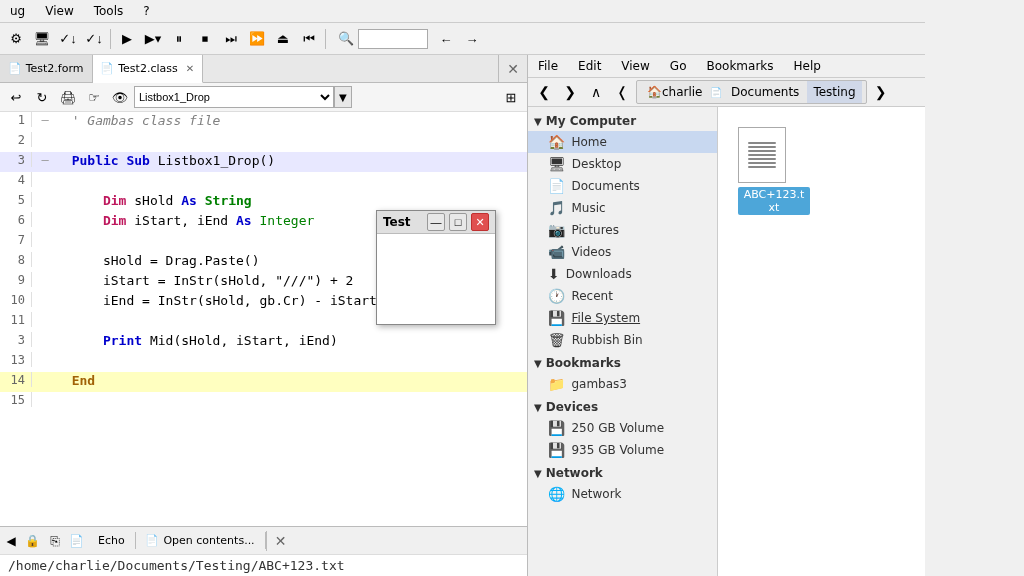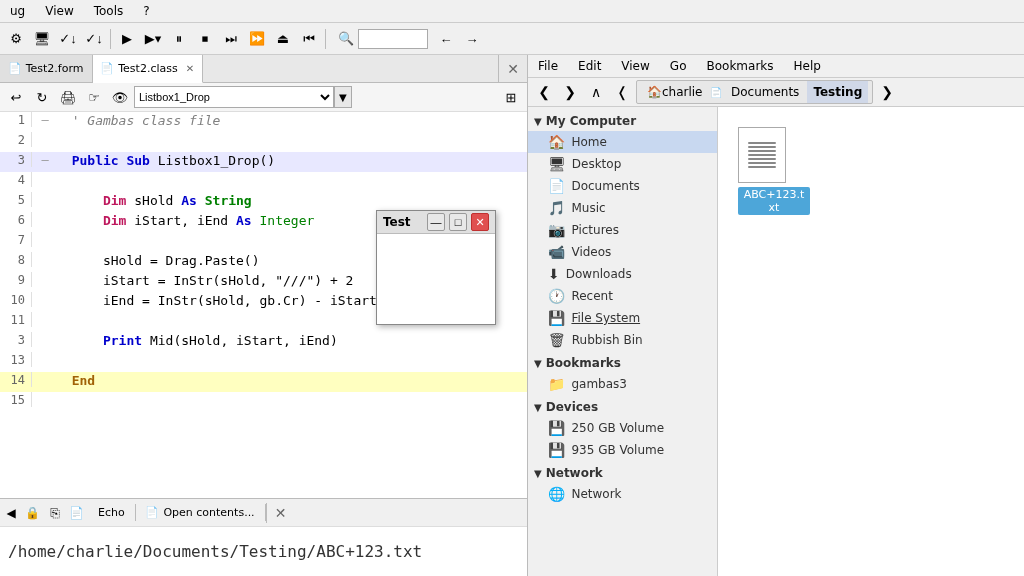--- a/index.html
+++ b/index.html
@@ -56,35 +56,35 @@
 
     
     .status-bar { display: flex; background: #f0f0f0; border-top: 1px solid #bbb; min-height: 28px; align-items: center; }
     .status-tabs { display: flex; align-items: stretch; }
     .status-tab { padding: 2px 10px; border-right: 1px solid #bbb; cursor: pointer; display: flex; align-items: center; gap: 4px; font-size: 11px; }
     .status-close { padding: 2px 8px; cursor: pointer; font-size: 14px; color: #666; border-left: 1px solid #bbb; display: flex; align-items: center; }
     .status-nav-btns { display: flex; align-items: center; }
     .status-nav-btn { width: 22px; height: 22px; border: 1px solid transparent; background: transparent; cursor: pointer; display: flex; align-items: center; justify-content: center; font-size: 12px; }
 
     
-    .path-bar { background: #fff; border-top: 1px solid #ddd; padding: 15px 8px; font-size: 16px; color: #333; font-family: monospace; }
+    .path-bar { background: #fff; border-top: 1px solid #ddd; padding: 3px 8px; font-size: 13px; color: #333; font-family: monospace; }
 
     
     .file-panel { flex: 1; display: flex; flex-direction: column; background: #a16207; }
 
     
     .fm-menu { display: flex; background: #f0f0f0; border-bottom: 1px solid #ccc; padding: 2px 4px; gap: 8px; }
     .fm-menu-item { padding: 2px 6px; cursor: pointer; font-size: 12px; }
 
     
     .fm-nav { display: flex; background: #f0f0f0; border-bottom: 1px solid #ccc; padding: 2px 4px; gap: 2px; align-items: center; }
     .fm-nav-btn { width: 24px; height: 24px; border: 1px solid transparent; background: transparent; cursor: pointer; display: flex; align-items: center; justify-content: center; font-size: 14px; border-radius: 2px; }
     .fm-breadcrumb { display: flex; align-items: center; gap: 2px; background: #e8e8e8; border: 1px solid #bbb; border-radius: 2px; padding: 0 4px; height: 24px; }
     .fm-breadcrumb-item { padding: 0 6px; cursor: pointer; font-size: 12px; height: 100%; display: flex; align-items: center; }
-    .fm-breadcrumb-item.active { background: #d0d8e8; font-weight: bold; }
+    .fm-breadcrumb-item.active { background: #d0d8e8; font-weight: normal; }
     .fm-breadcrumb-sep { color: #999; font-size: 10px; }
 
     
     .fm-content { display: flex; flex: 1; overflow: hidden; }
 
     
     .fm-tree { width: 190px; min-width: 190px; background: #f0f0f0; border-right: 1px solid #ccc; overflow-y: auto; padding: 4px 0; }
     .tree-section { margin-bottom: 2px; }
     .tree-section-header { display: flex; align-items: center; padding: 3px 6px; cursor: pointer; font-size: 12px; font-weight: bold; color: #333; gap: 4px; }
     .tree-item { display: flex; align-items: center; padding: 3px 8px 3px 20px; cursor: pointer; font-size: 12px; color: #333; gap: 6px; }
@@ -104,21 +104,21 @@
     .dialog { position: absolute; top: 210px; left: 376px; width: 120px; border: 1px solid #888; background: #f0f0f0; box-shadow: 2px 2px 6px rgba(0,0,0,0.3); z-index: 100; }
     .dialog-titlebar { display: flex; align-items: center; background: #e0e0e0; border-bottom: 1px solid #bbb; padding: 2px 6px; gap: 4px; }
     .dialog-title { flex: 1; font-size: 12px; font-weight: bold; }
     .dialog-btn { width: 18px; height: 18px; border: 1px solid #999; background: #e8e8e8; cursor: pointer; display: flex; align-items: center; justify-content: center; font-size: 11px; border-radius: 2px; }
     .dialog-btn.close { background: #e05050; color: #fff; border-color: #c03030; }
     .dialog-content { background: #fff; height: 90px; }
   </style>
 </head>
 <body>
 
-<div style="display:flex; flex-direction:column; height:576px; width:1024px; position:relative;">
+<div style="display:flex; flex-direction:column; height:576px; width:925px; position:relative;">
 
   <div class="menu-bar">
     <span class="menu-item">ug</span>
     <span class="menu-item">View</span>
     <span class="menu-item">Tools</span>
     <span class="menu-item">?</span>
   </div>
 
   <div class="toolbar">
     <button class="toolbar-btn">⚙</button>

